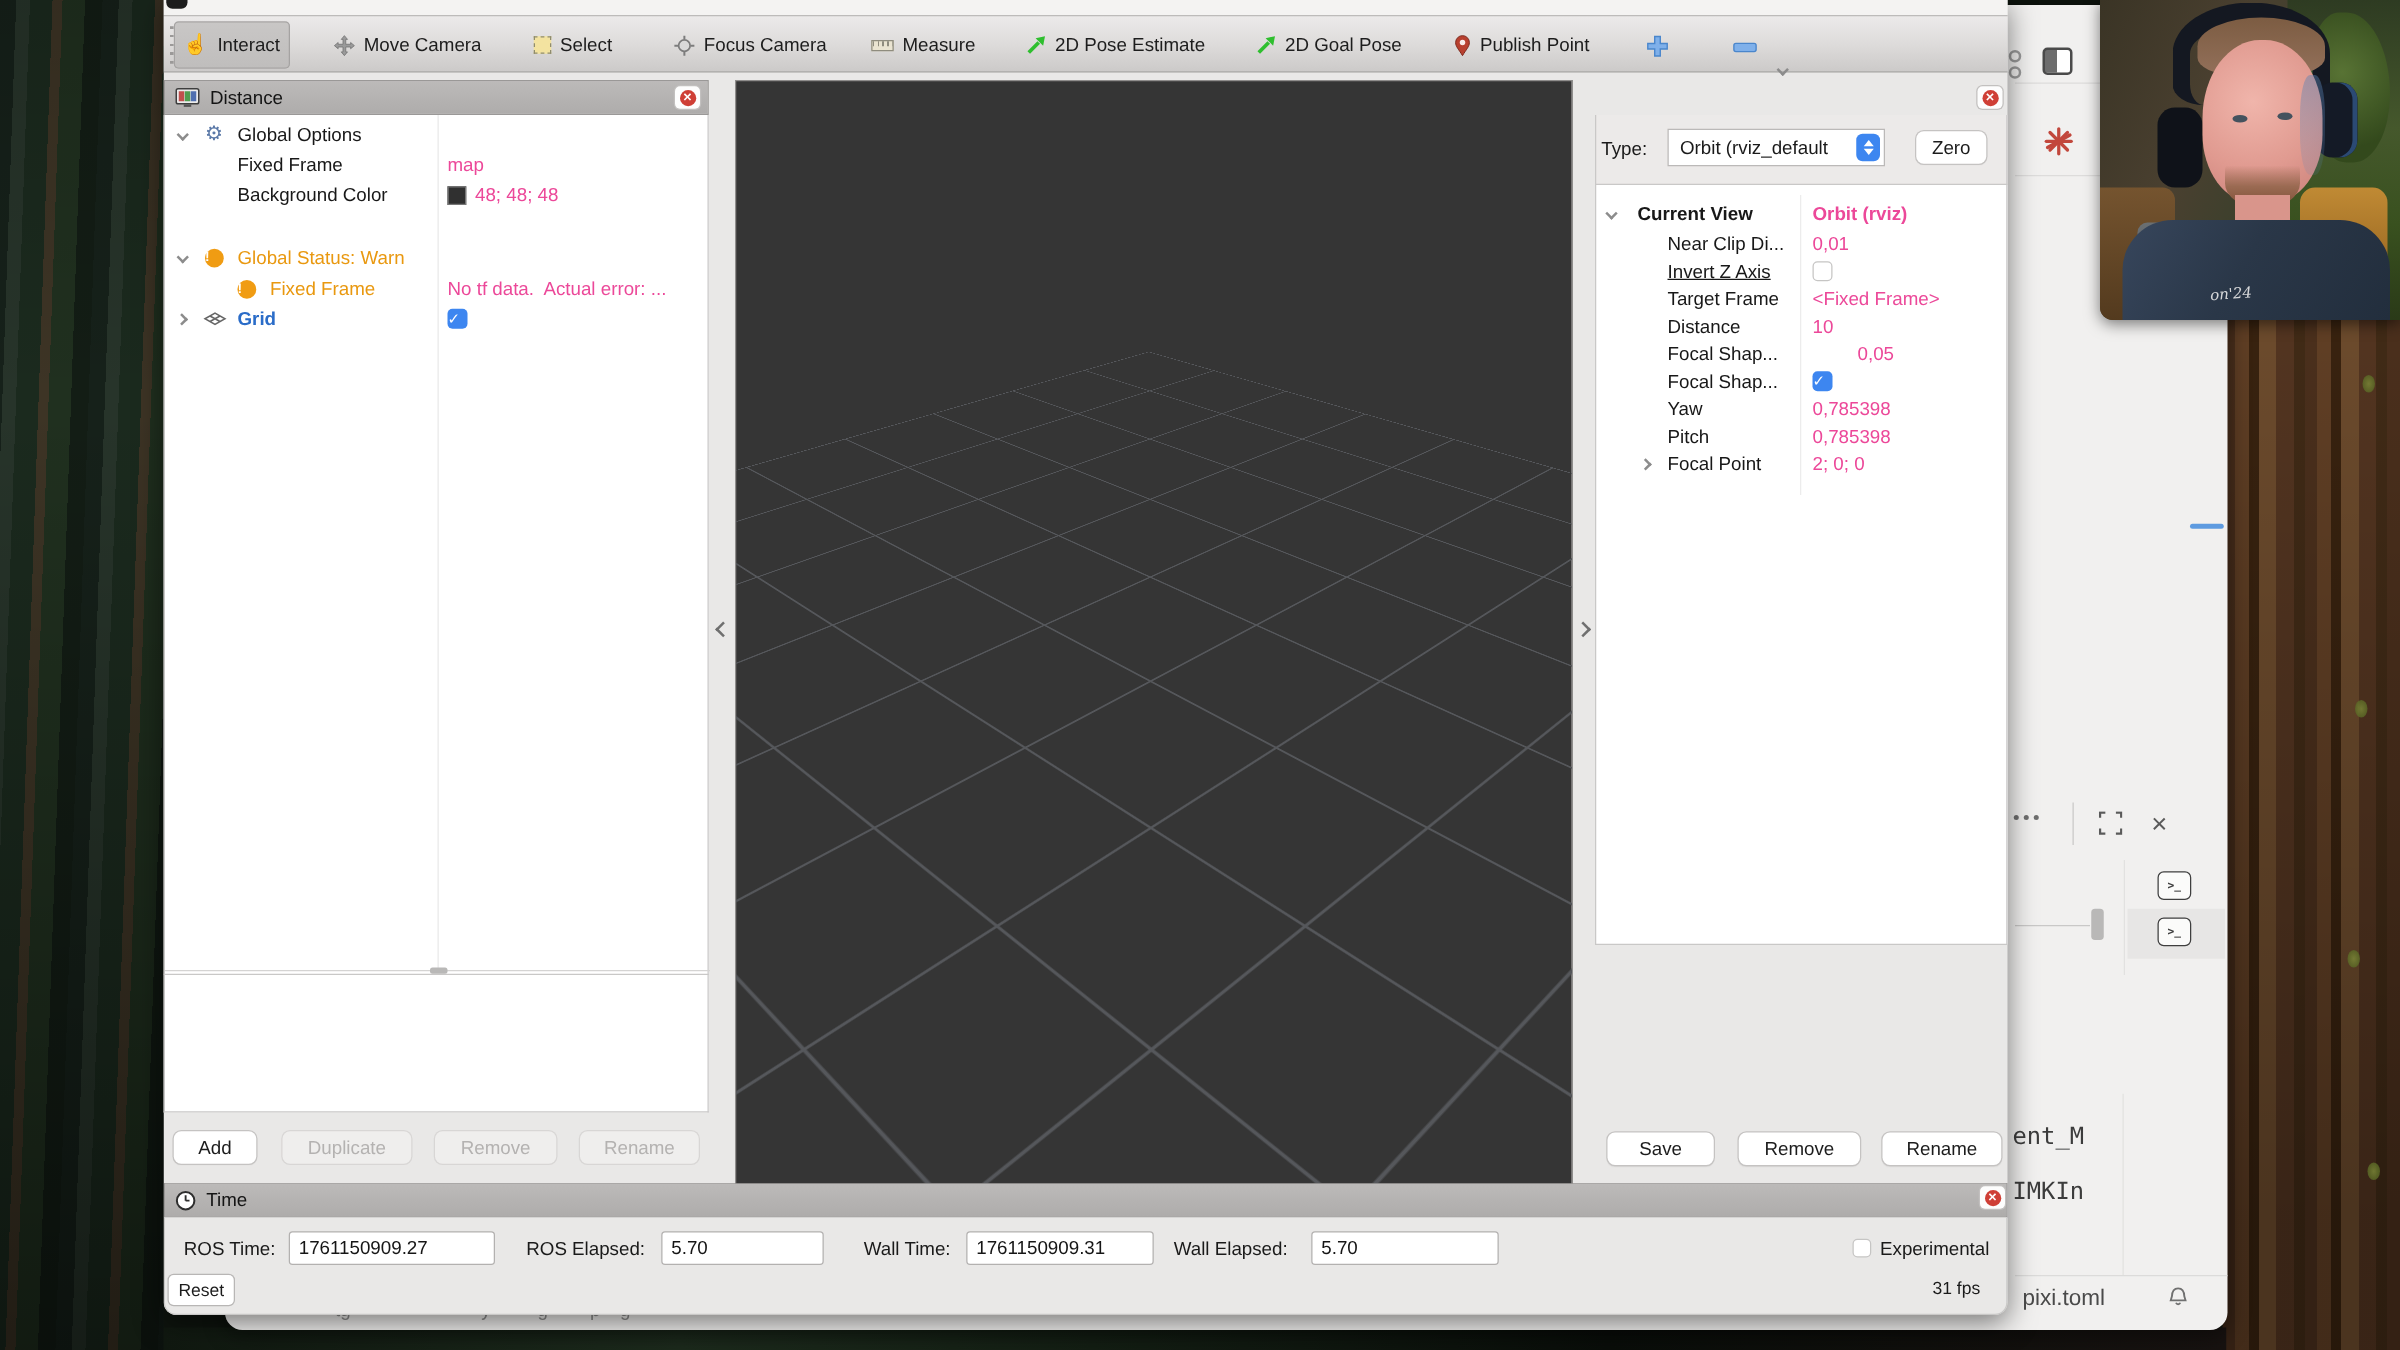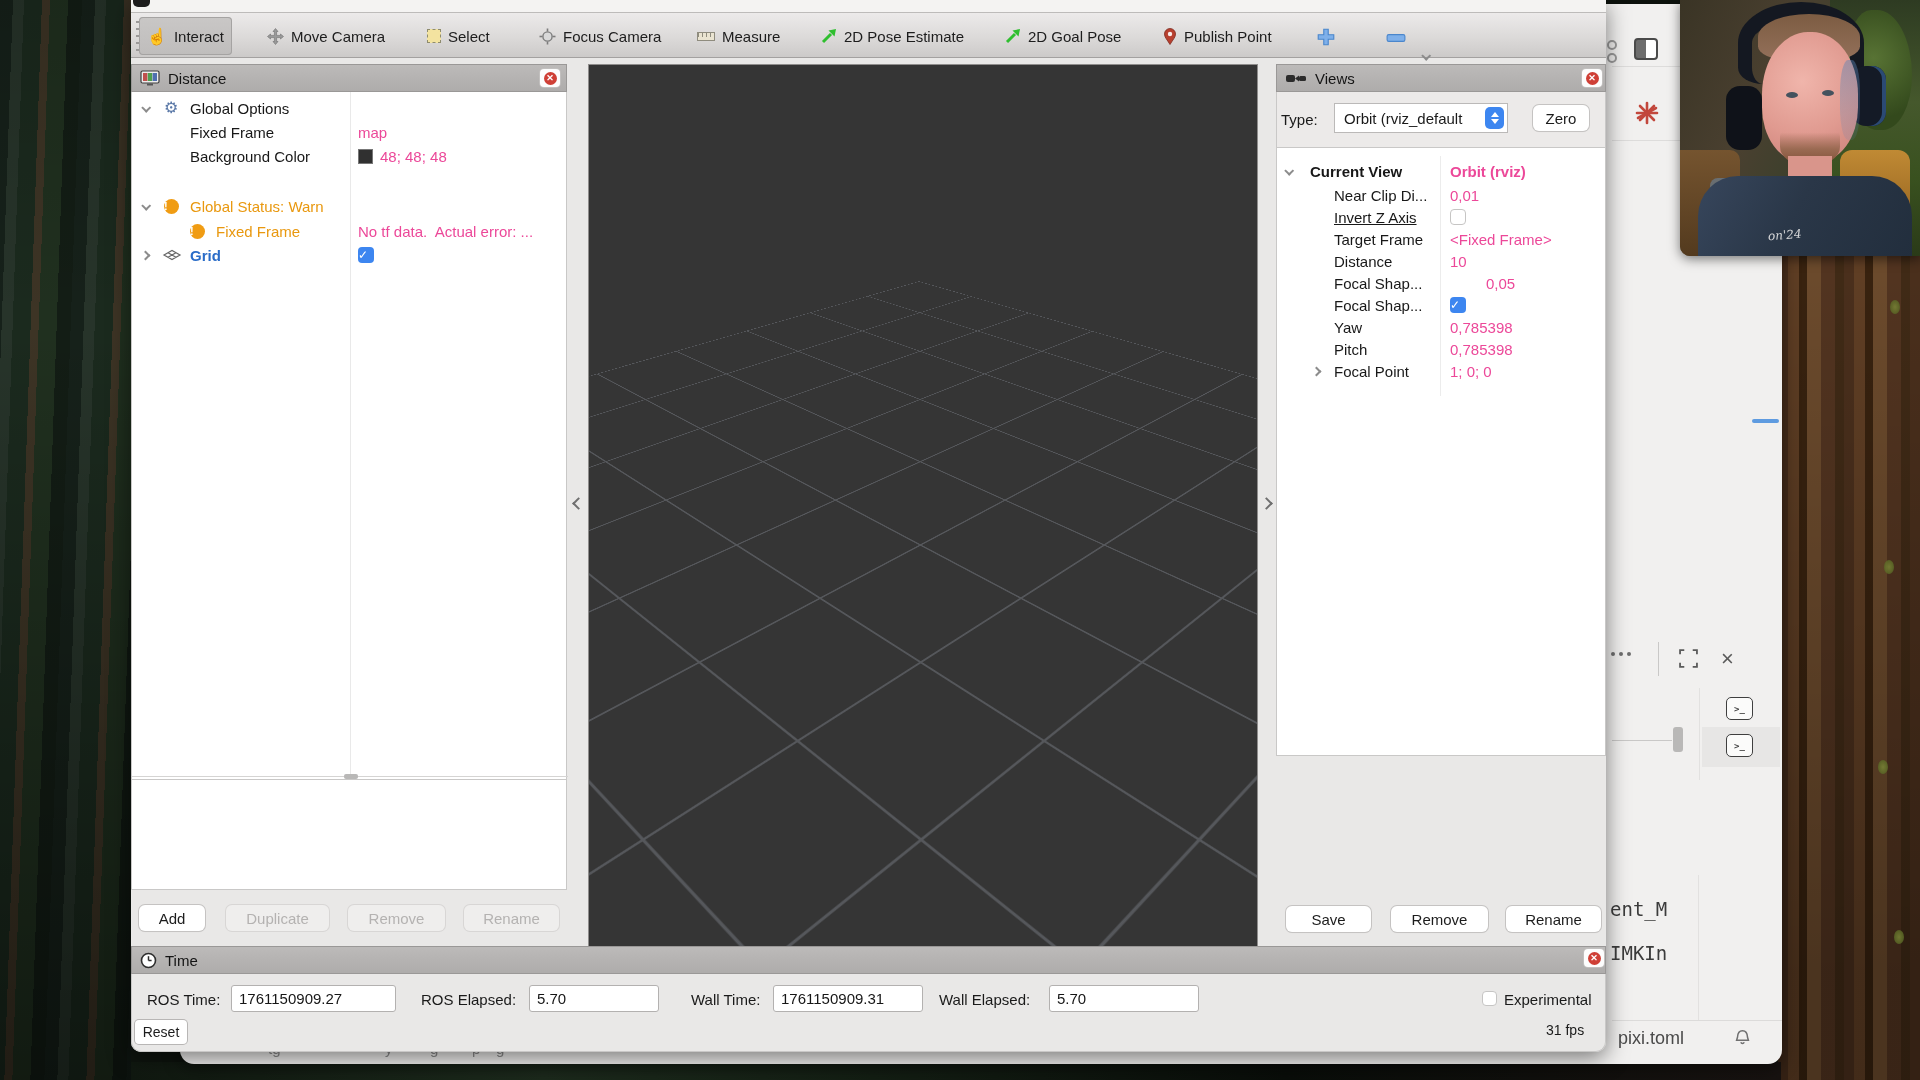--- a/index.html
+++ b/index.html
@@ -326,28 +326,20 @@
   <div class="viewport">
     <div class="grid3d"></div>
   </div>
   <div class="splitter-arrow" style="left:440px;top:492px;">
     <span class="chev big" style="transform:rotate(135deg);"></span>
   </div>
   <div class="splitter-arrow" style="left:1128px;top:492px;">
     <span class="chev big" style="transform:rotate(-45deg);"></span>
   </div>
 
-  <div class="panel-header" style="left:1145px;top:64px;width:330px;">
-    <svg width="22" height="13" viewBox="0 0 22 13">
-      <rect x="1" y="3" width="9" height="7" rx="2" fill="#2b2b2b"></rect>
-      <path d="M10 6.5 L14 3.5 V9.5 Z" fill="#2b2b2b"></path>
-      <rect x="14" y="4" width="7" height="5" rx="1.5" fill="#2b2b2b"></rect>
-    </svg>
-    <span>Views</span>
-  </div>
   <div class="close-btn" style="left:1451px;top:69px;">
       <span class="red">✕</span>
     </div>
 
   <div class="rv" style="left:1145px;top:92px;width:330px;height:56px;background:#eceae9;border:1px solid #c9c8c7;border-top:none;">
     <span class="tlabel" style="left:4px;top:19px;">Type:</span>
     <div class="dropdown" style="left:58px;top:12px;width:172px;height:28px;">
       <span>Orbit (rviz_default</span>
     </div>
     <div class="spinner" style="left:208px;top:15px;">
@@ -393,21 +385,21 @@
       <span class="tr-el" style="left:57px;">Yaw</span>
       <span class="tr-el val" style="left:173px;">0,785398</span>
     </div>
     <div class="tree-row" style="top:190px;height:22px;">
       <span class="tr-el" style="left:57px;">Pitch</span>
       <span class="tr-el val" style="left:173px;">0,785398</span>
     </div>
     <div class="tree-row" style="top:212px;height:22px;">
       <span class="tr-el chev right" style="left:36px;"></span>
       <span class="tr-el" style="left:57px;">Focal Point</span>
-      <span class="tr-el val" style="left:173px;">1; 0; 0</span>
+      <span class="tr-el val" style="left:173px;">2; 0; 0</span>
     </div>
   </div>
 
   <div class="btn" style="left:1155px;top:906px;width:85px;">Save</div>
   <div class="btn" style="left:1260px;top:906px;width:97px;">Remove</div>
   <div class="btn" style="left:1375px;top:906px;width:95px;">Rename</div>
 
   <div class="panel-header" style="left:0;top:946px;width:1475px;">
     <svg width="17" height="17" viewBox="0 0 17 17">
       <circle cx="8.5" cy="8.5" r="7" fill="#fff" stroke="#2e2e2e" stroke-width="1.6"></circle>

